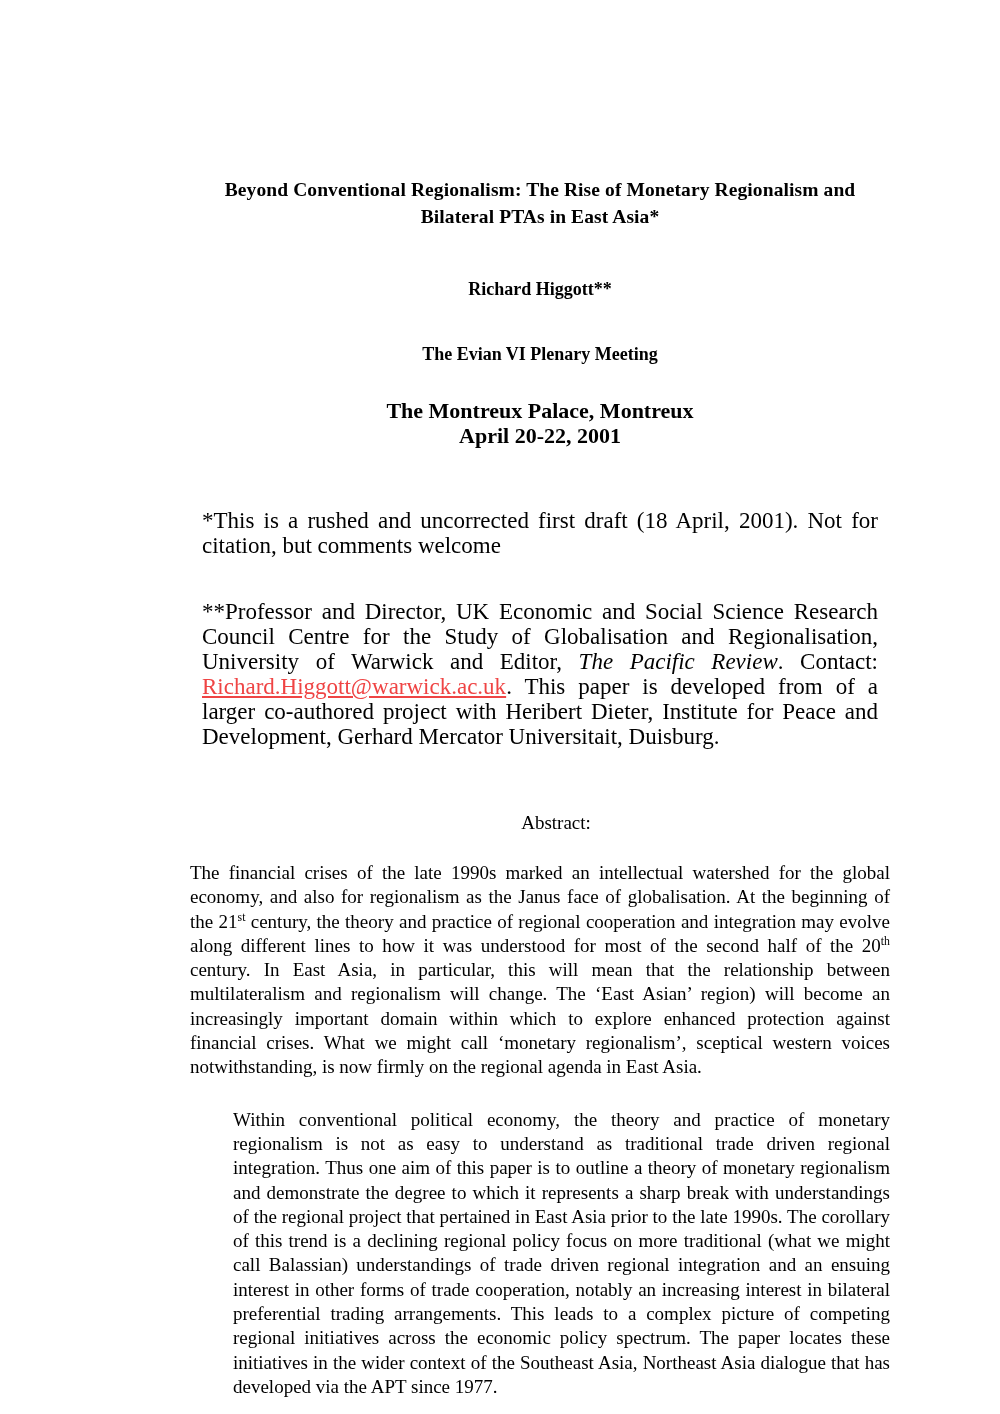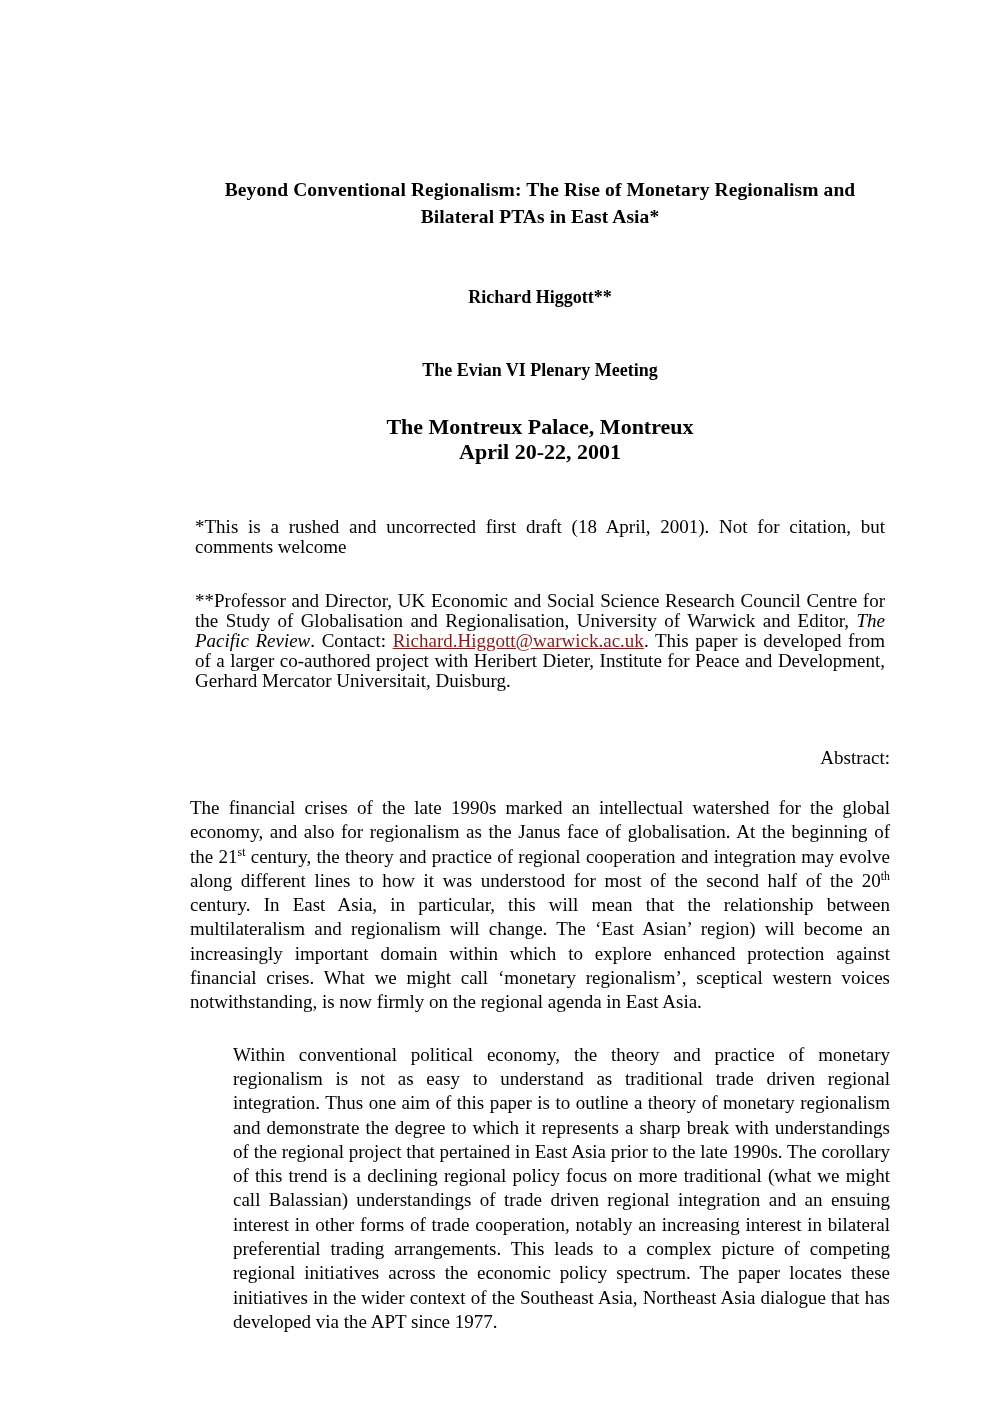--- a/index.html
+++ b/index.html
@@ -42,21 +42,21 @@
     font-weight: bold;
     line-height: 27px;
     margin: 0;
     letter-spacing: 0.1px;
   }
 
   .author {
     font-size: 18px;
     font-weight: bold;
     text-align: center;
-    margin: 12px;
+    margin: 4px;
     padding-top: 43px;
     line-height: 24px;
   }
 
   .meeting {
     font-size: 18px;
     font-weight: bold;
     text-align: center;
     margin: 0;
     padding-top: 37px;
@@ -70,54 +70,54 @@
     margin: 0;
     padding-top: 32px;
     line-height: 25px;
   }
 
   .venue .venue-line2 {
     display: block;
   }
 
   .note {
-    font-size: 19px;
-    line-height: 20px;
+    font-size: 23px;
+    line-height: 25px;
     text-align: justify;
     text-justify: inter-word;
-    margin: 5px;
+    margin: 12px;
   }
 
   .note-first { padding-top: 48px; }
   .note-second { padding-top: 29px; }
 
   .abstract-heading {
     font-size: 19px;
-    text-align: right;
+    text-align: center;
     margin: 0;
     padding-top: 50px;
     padding-left: 32px;
     line-height: 24px;
   }
 
   .body-para {
     font-size: 19px;
     line-height: 24.3px;
     text-align: justify;
     text-justify: inter-word;
     margin: 0;
   }
 
   .para-abstract { padding-top: 26px; }
   .para-second   { padding-top: 28px; margin-left: 43px; }
 
   .italic { font-style: italic; }
 
   a.email-link {
-    color: #7f1d1d;
+    color: #ef4444;
   }
 
   sup {
     font-size: 0.62em;
     vertical-align: super;
     line-height: 0;
   }
 </style>
 </head>
 <body>

